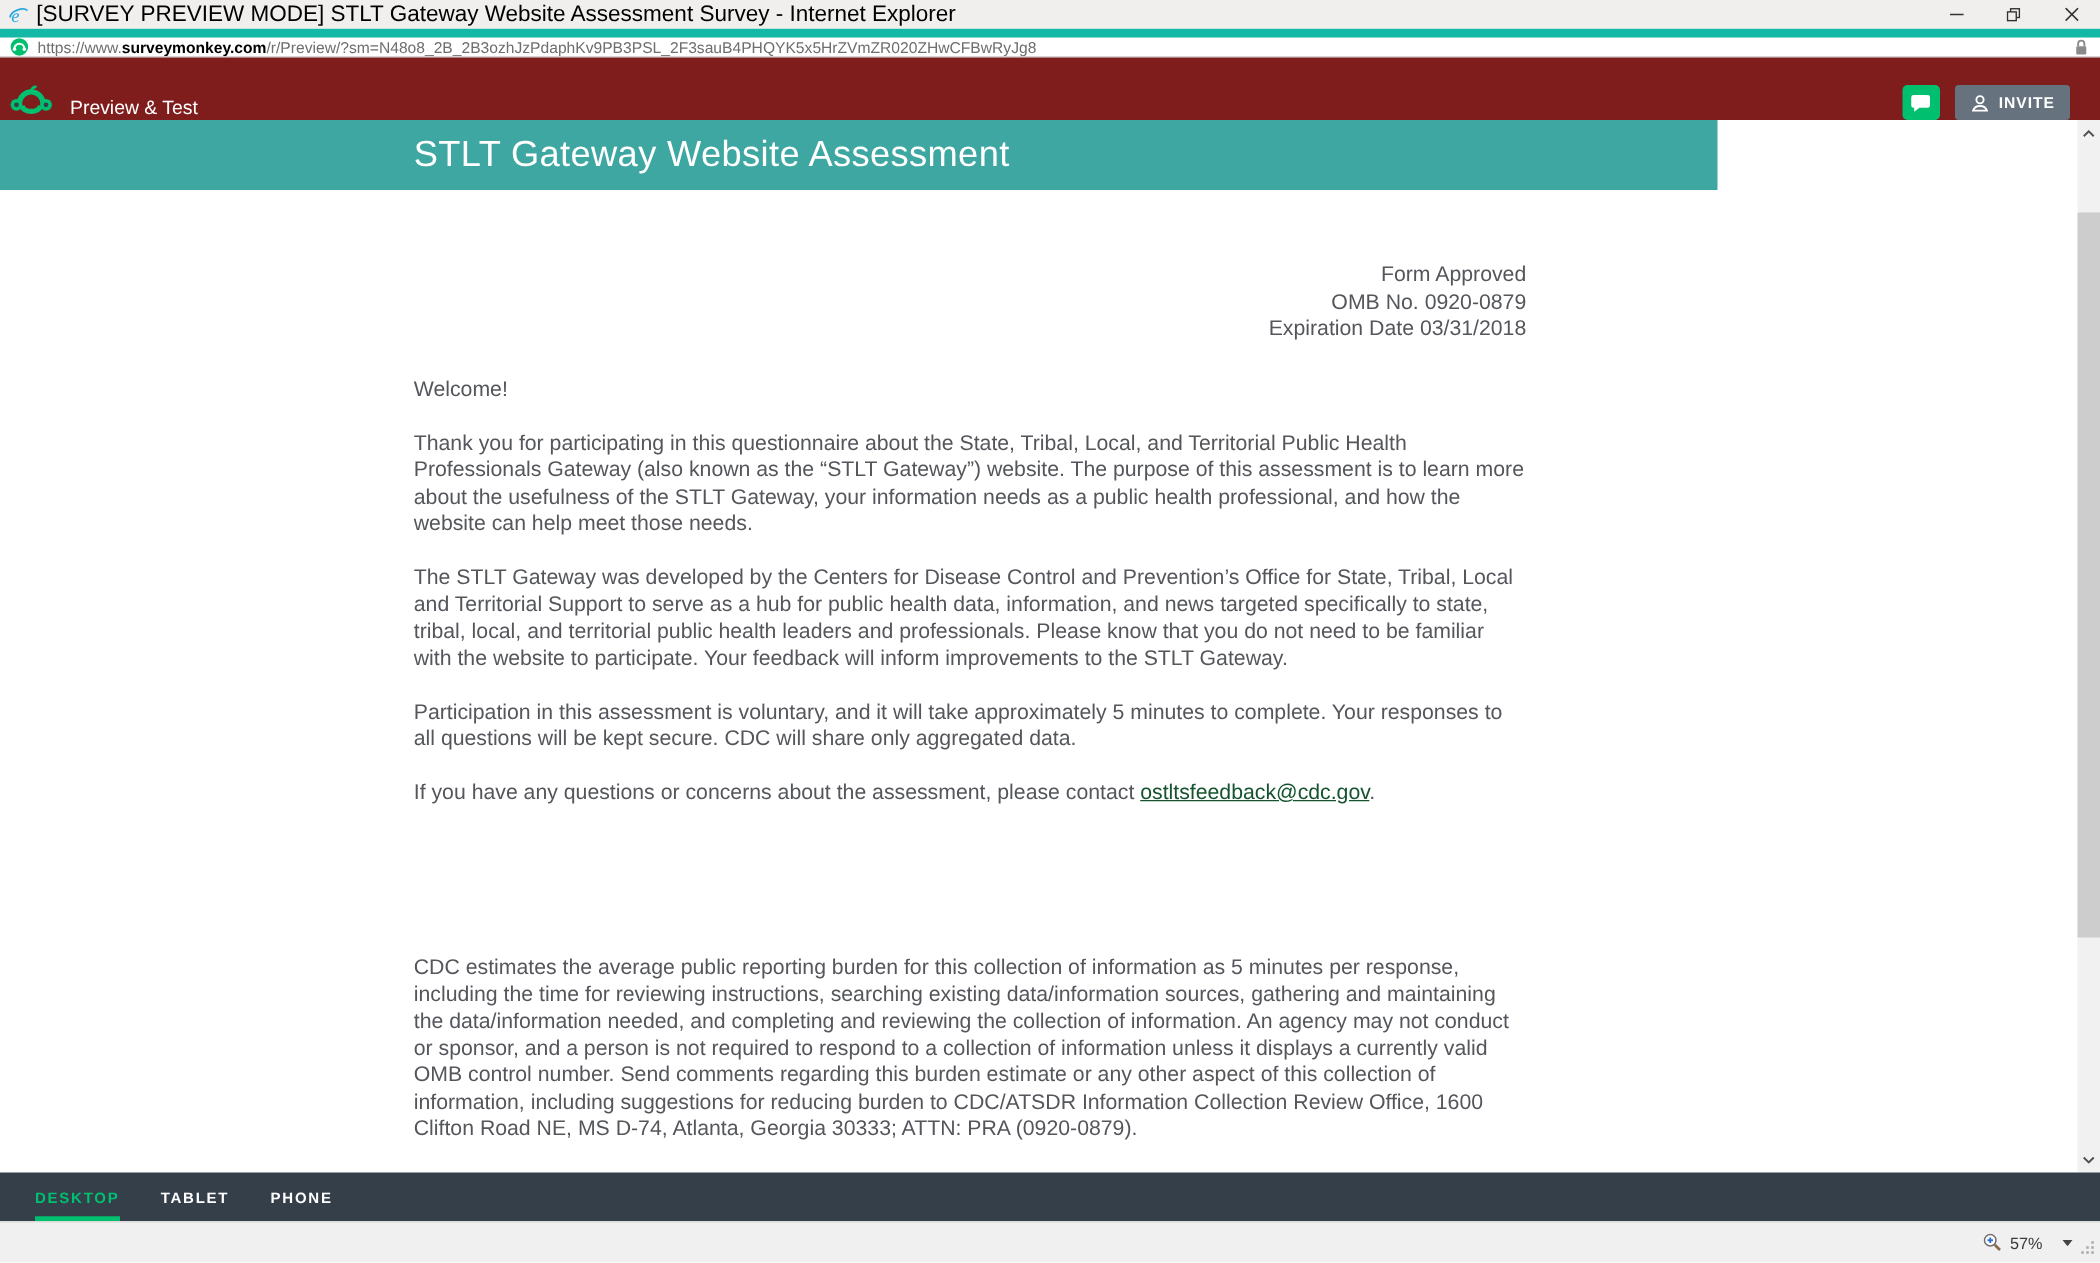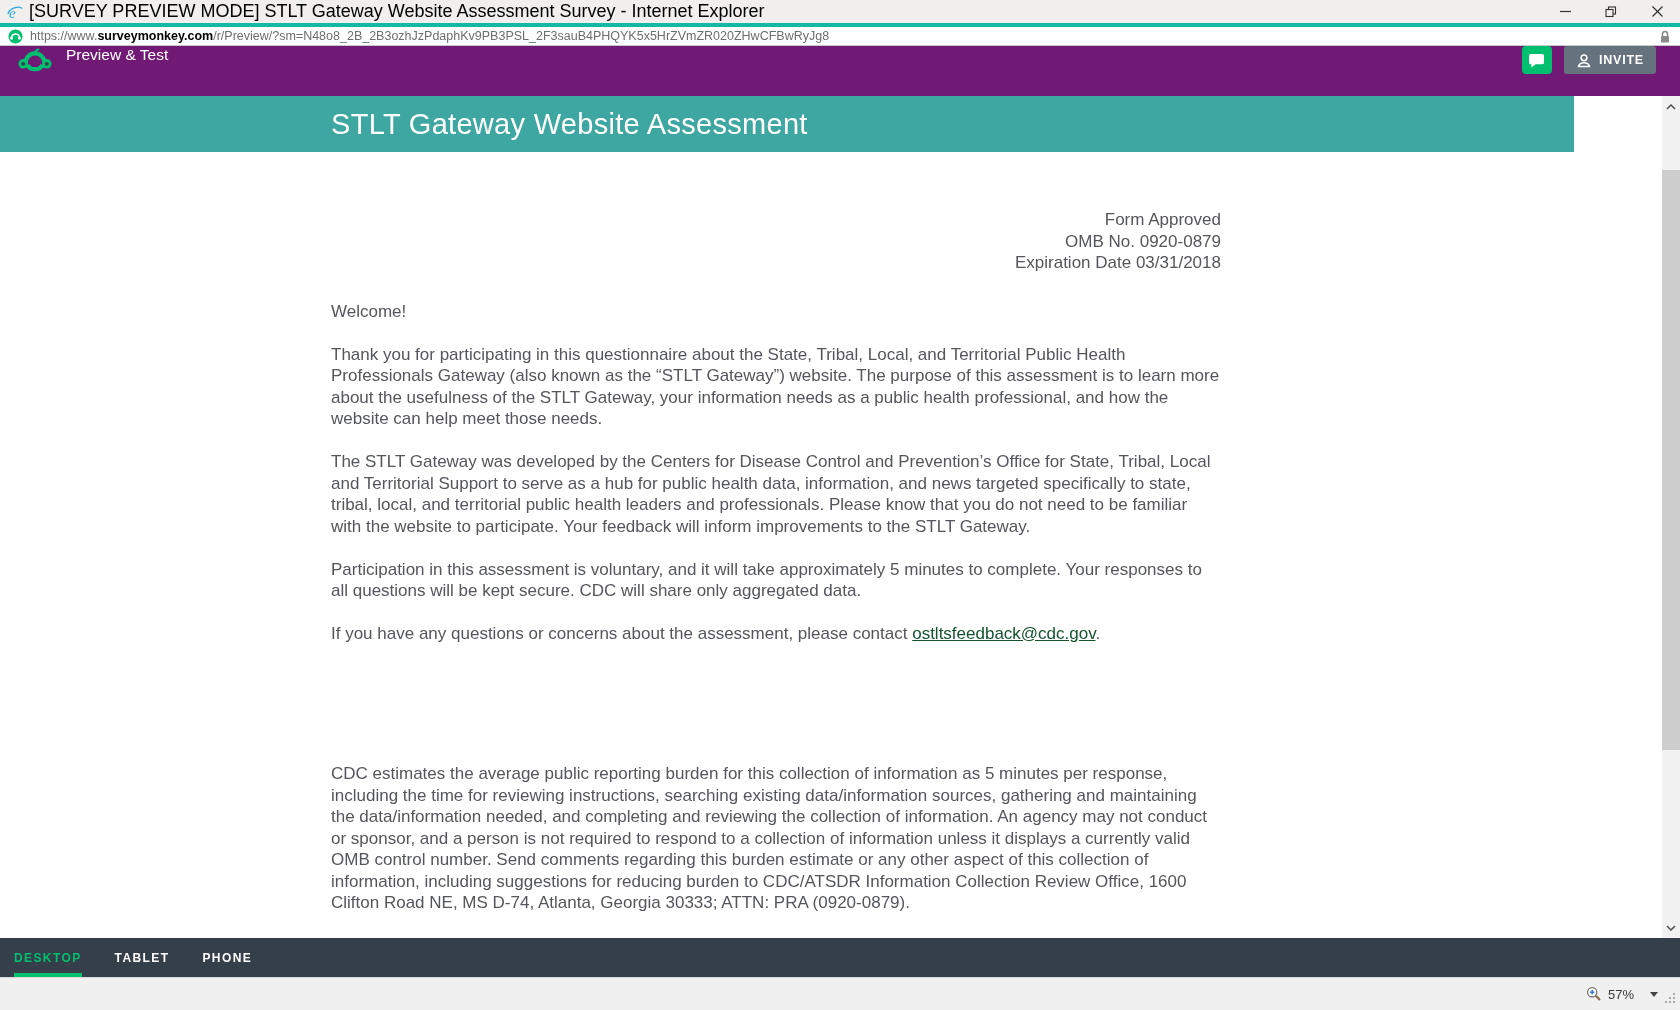--- a/index.html
+++ b/index.html
@@ -9,59 +9,59 @@
   
   .titlebar{position:absolute;top:0;left:0;width:100%;height:23px;background:#f0efee;
             display:flex;align-items:center;padding-left:7px;box-sizing:border-box}
   .ie-icon{width:16px;height:16px;flex:0 0 auto}
   .win-title{font-size:18px;color:#000;margin-left:6px;white-space:nowrap}
   .win-controls{margin-left:auto;display:flex;height:100%}
   .win-btn{width:46px;height:100%;display:flex;align-items:center;justify-content:center;border:none;background:transparent;padding:0}
 
   
   .addressbar{position:absolute;top:23px;left:0;width:100%;height:23px;background:#fff;
-              border-top:4px solid #14b8a6;border-bottom:1px solid #c8c8c8;box-sizing:border-box;
+              border-top:7px solid #14b8a6;border-bottom:1px solid #c8c8c8;box-sizing:border-box;
               display:flex;align-items:center;padding:0 8px}
   .url{font-size:12.5px;color:#6e6e6e;margin-left:7px;white-space:nowrap;overflow:hidden}
   .url b{color:#000}
   .lock{margin-left:auto;flex:0 0 auto}
 
   
-  .appheader{position:absolute;top:46px;left:0;width:100%;height:50px;background:#701a75;
-             display:flex;align-items:flex-start;padding:0 24px 0 18px;box-sizing:border-box}
+  .appheader{position:absolute;top:46px;left:0;width:100%;height:50px;background:#7f1d1d;
+             display:flex;align-items:flex-end;padding:0 24px 0 8px;box-sizing:border-box}
   .app-label{color:#fff;font-size:15.5px;margin-left:14px}
   .header-right{margin-left:auto;display:flex;align-items:center;gap:12px}
   .chat-btn{width:30px;height:28px;background:#00BF6F;border:none;border-radius:4px;
             display:flex;align-items:center;justify-content:center;cursor:pointer}
   .invite-btn{height:28px;background:#66727E;border:none;border-radius:3px;color:#fff;
               font-weight:700;font-size:12.5px;letter-spacing:.8px;display:flex;align-items:center;
               gap:7px;padding:0 12px;font-family:inherit;cursor:pointer}
 
   
-  .banner{position:absolute;top:96px;left:0;width:1574px;height:56px;background:#3FA7A1;
+  .banner{position:absolute;top:96px;left:0;width:1374px;height:56px;background:#3FA7A1;
           display:flex;align-items:center}
   .banner h1{margin:0 0 0 331px;color:#fff;font-size:29px;font-weight:300;letter-spacing:.3px}
 
   
   .content{position:absolute;top:152px;left:0;width:1662px;height:786px;background:#fff;overflow:hidden}
   .col{margin-left:331px;width:890px;padding-top:57px;color:#54565B;font-size:17px;line-height:21.5px}
   .approval{text-align:right;margin-bottom:27px}
   .col p{margin:0 0 21.5px}
   .email{color:#14532d;text-decoration:underline;cursor:pointer}
   .gap{height:97px}
 
   
   .scrollbar{position:absolute;top:96px;right:0;width:18px;height:842px;background:#f1f1f1}
   .sb-btn{position:absolute;left:0;width:18px;height:17px;display:flex;align-items:center;justify-content:center;cursor:pointer}
   .sb-up{top:2px}.sb-down{bottom:2px}
   .sb-thumb{position:absolute;left:0;top:74px;width:18px;height:580px;background:#cdcdcd;cursor:pointer}
 
   
   .tabsbar{position:absolute;top:938px;left:0;width:100%;height:39px;background:#353F4A;
-           display:flex;align-items:stretch;padding-left:14px;box-sizing:border-box}
+           display:flex;align-items:stretch;padding-left:28px;box-sizing:border-box}
   .tab{display:flex;align-items:center;margin-right:33px;color:#fff;font-size:12px;font-weight:700;
        letter-spacing:1.4px;position:relative;cursor:pointer}
   .tab.active{color:#00BF6F}
   .tab.active::after{content:"";position:absolute;left:0;bottom:0;height:4px;width:100%;background:#00BF6F}
 
   
   .statusbar{position:absolute;top:977px;left:0;width:100%;height:33px;background:#f0f0f0;
              border-top:1px solid #d7d7d7;box-sizing:border-box}
   .zoomctl{position:absolute;right:22px;top:0;height:100%;display:flex;align-items:center;gap:6px;
            font-size:13px;color:#3c3c3c;cursor:pointer}

